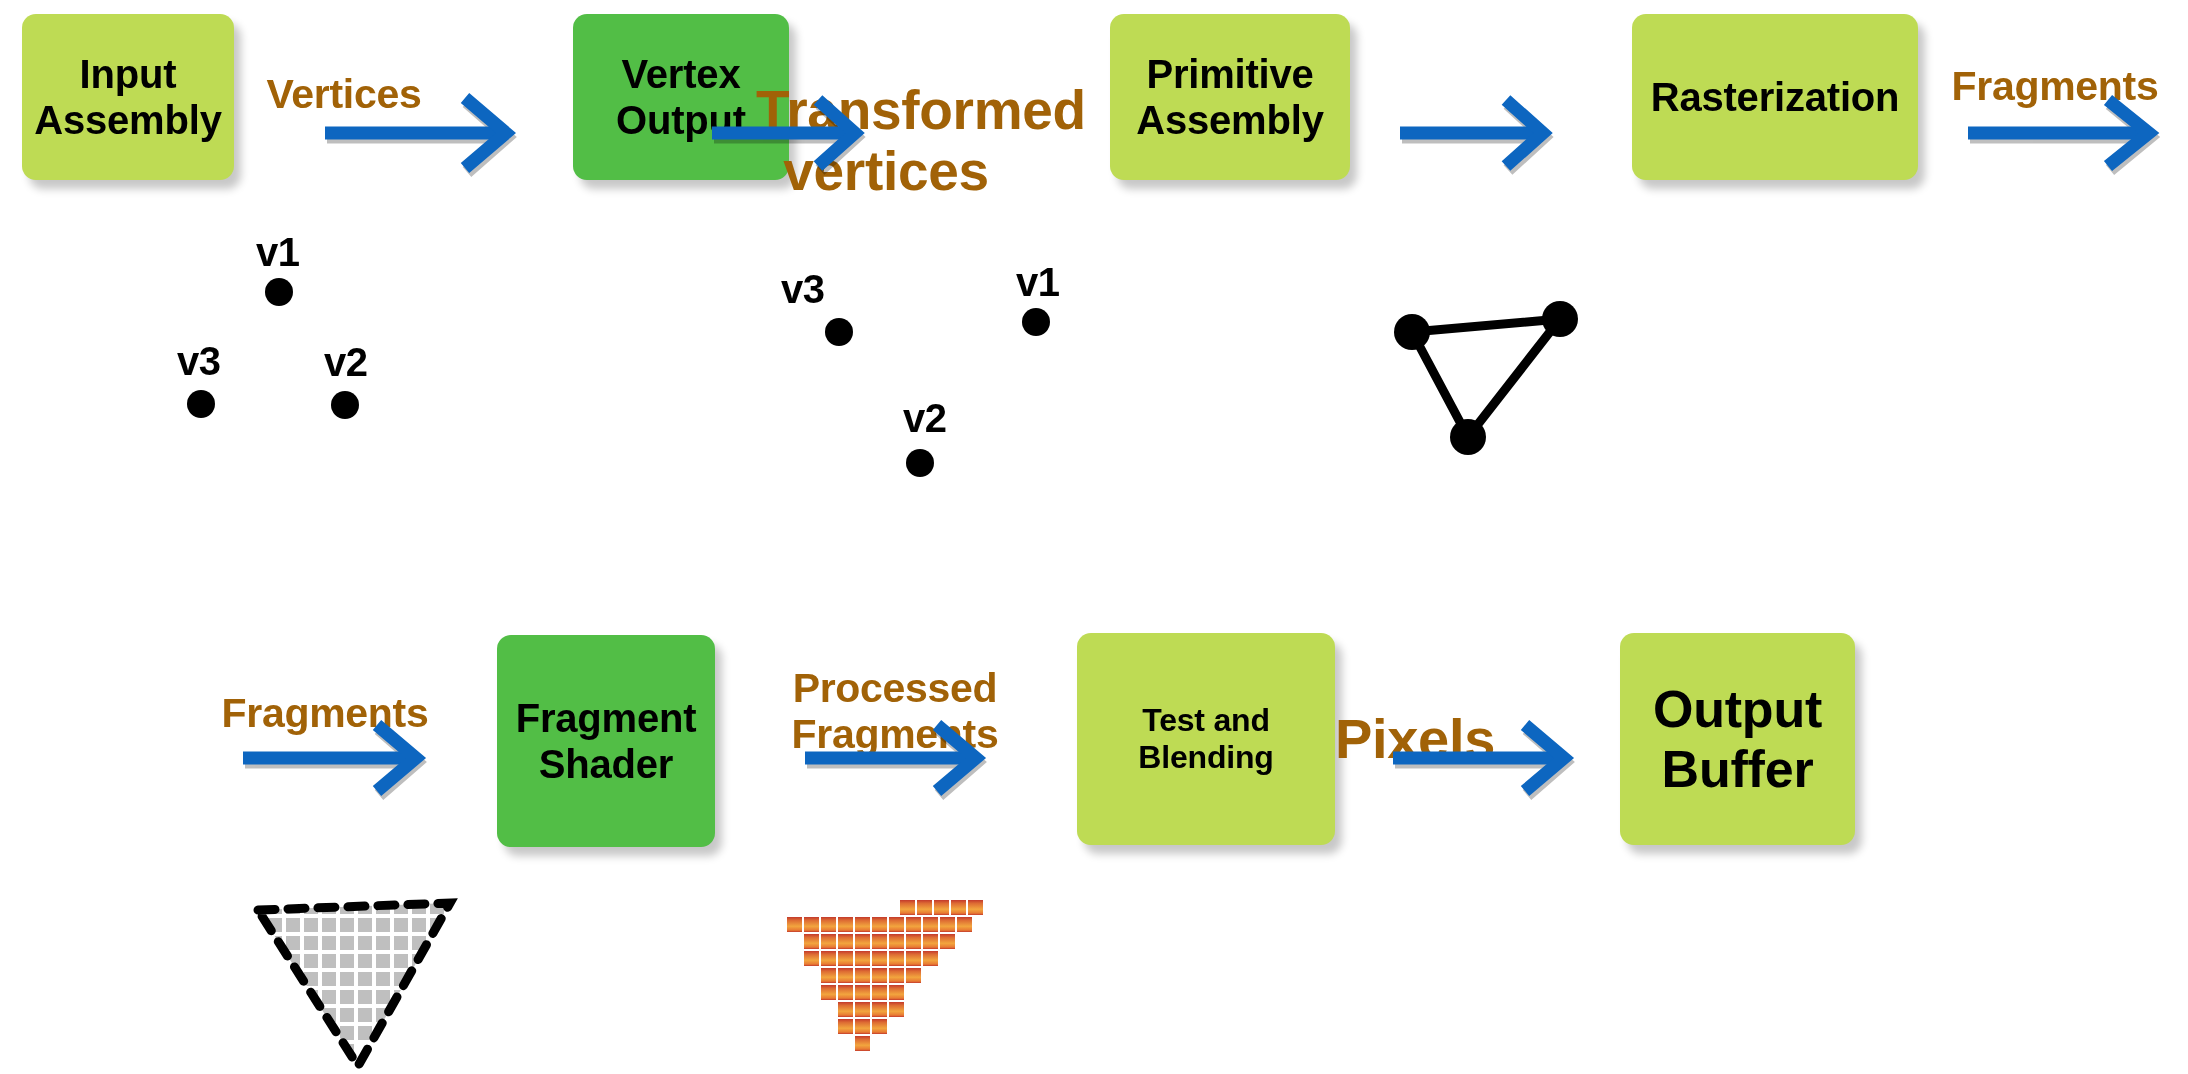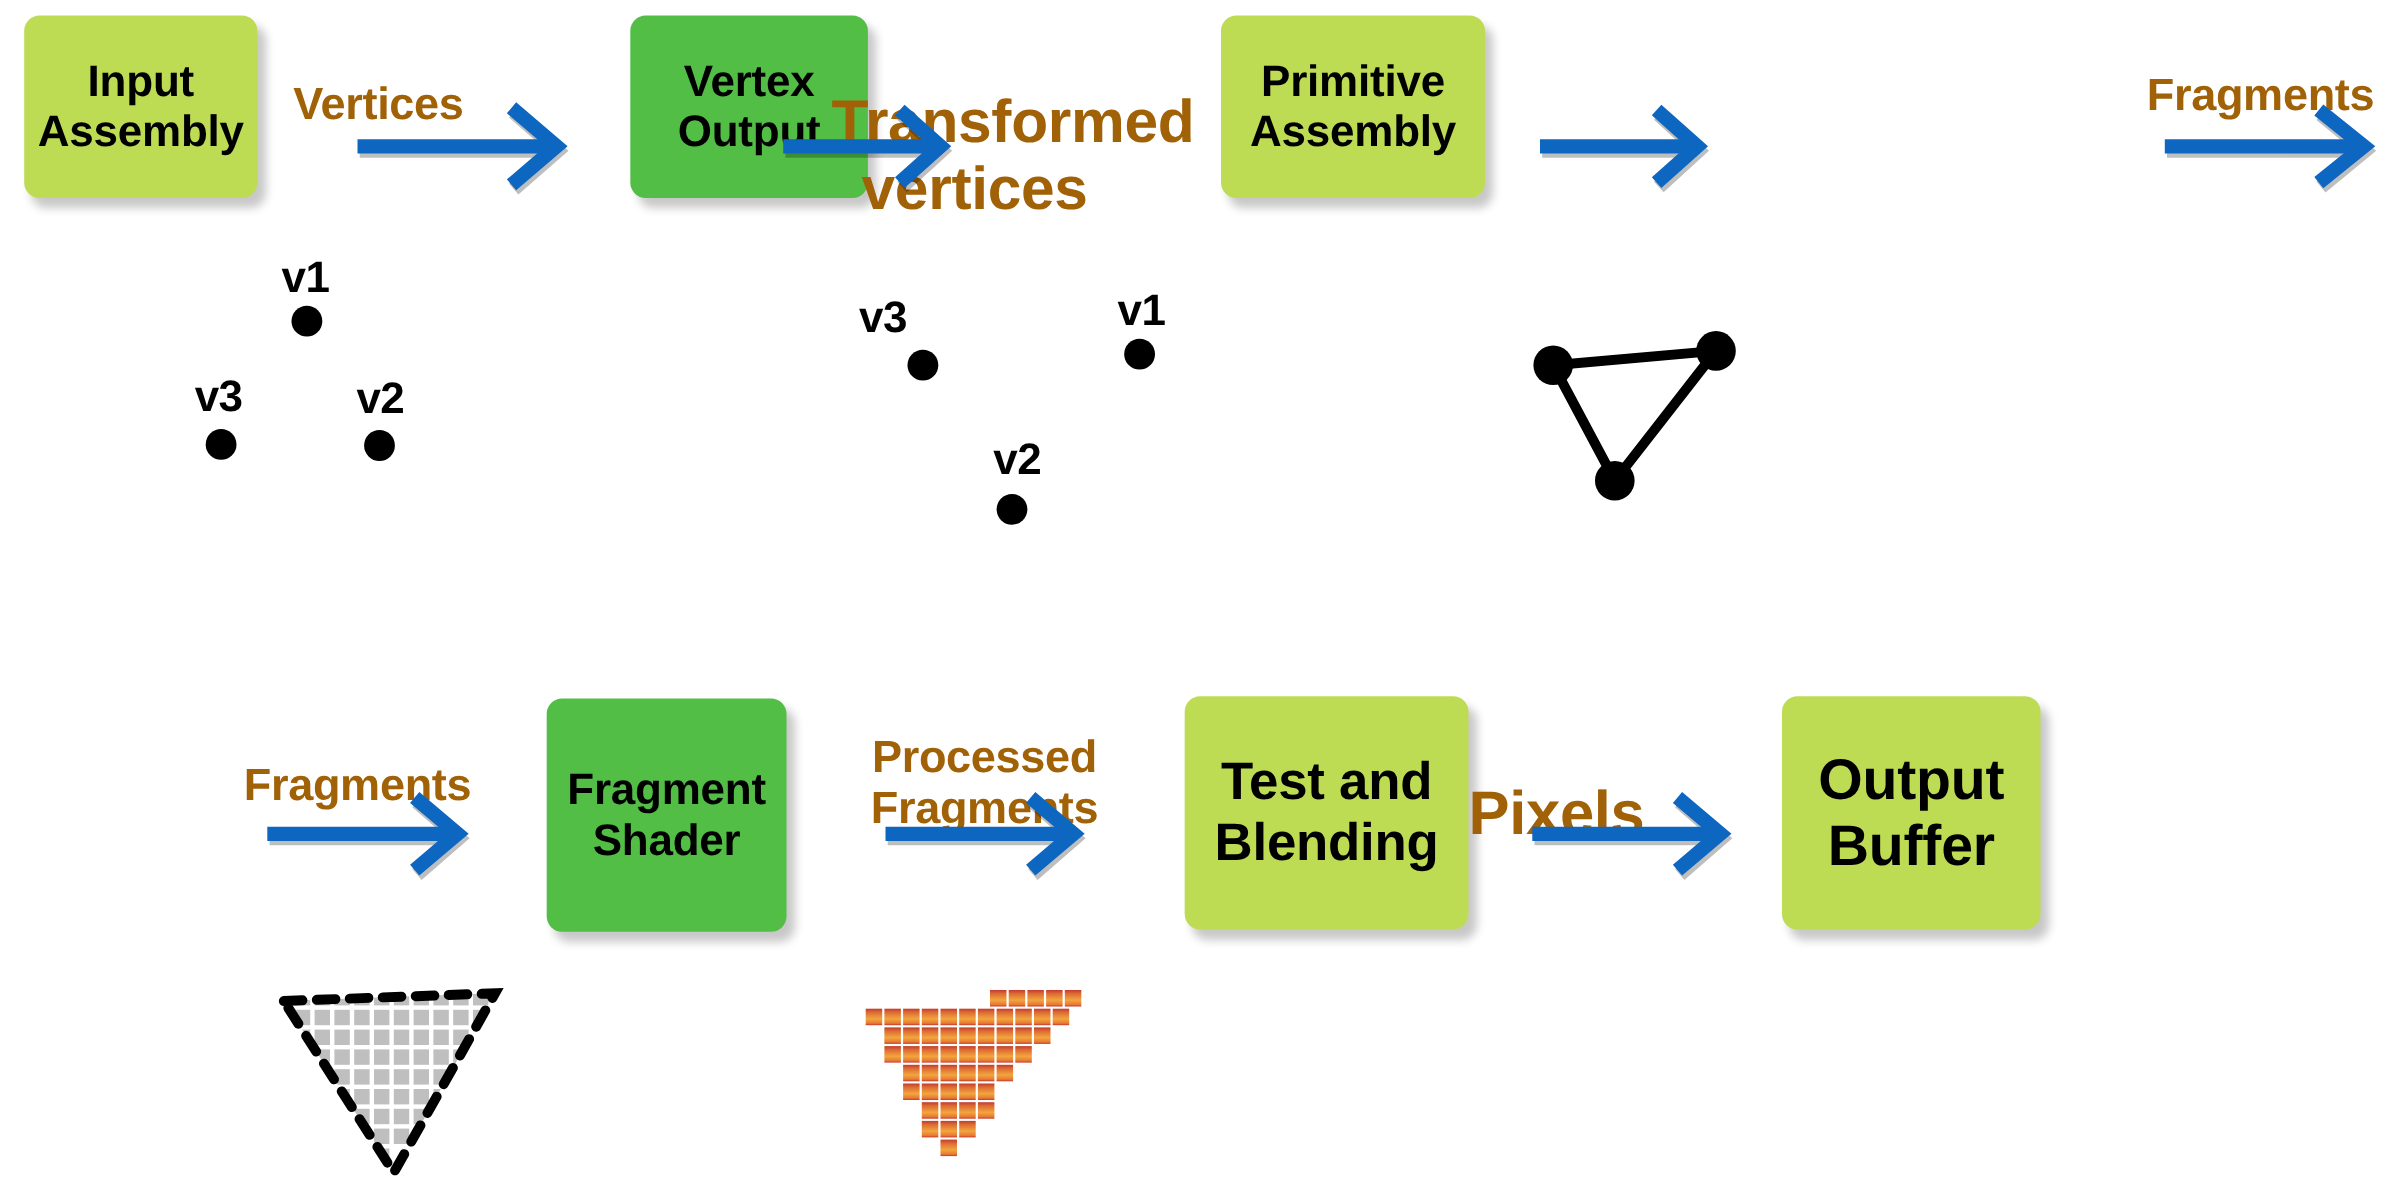--- a/index.html
+++ b/index.html
@@ -124,20 +124,23 @@
     <svg width="180" height="90" viewBox="0 0 180 90">
       <g transform="translate(2,2)" opacity="0.25">
         <path d="M0 47 L140 47" stroke="#000000" stroke-width="13" fill="none"></path>
         <path d="M106 14 L142 47 L106 80" stroke="#000000" stroke-width="13" fill="none"></path>
       </g>
       <path d="M0 45 L142 45" stroke="#0d66c0" stroke-width="13" fill="none"></path>
       <path d="M106 12 L143 45 L106 78" stroke="#0d66c0" stroke-width="13" fill="none"></path>
     </svg>
   </div>
 
+  <div class="node" style="left:1632px;top:14px;width:286px;height:166px;background:#bedb54;font-size:40px;">
+    <span>Rasterization</span>
+  </div>
 
   <div class="elabel" style="left:1930px;top:18px;width:250px;font-size:41px;">
     <span>Fragments</span>
   </div>
 
   <div class="arrow" style="left:1968px;top:88px;">
     <svg width="215" height="90" viewBox="0 0 215 90">
       <g transform="translate(2,2)" opacity="0.25">
         <path d="M0 47 L178 47" stroke="#000000" stroke-width="13" fill="none"></path>
         <path d="M140 14 L180 47 L140 80" stroke="#000000" stroke-width="13" fill="none"></path>
@@ -219,21 +222,21 @@
     <svg width="205" height="90" viewBox="0 0 205 90">
       <g transform="translate(2,2)" opacity="0.25">
         <path d="M0 47 L168 47" stroke="#000000" stroke-width="13" fill="none"></path>
         <path d="M132 14 L170 47 L132 80" stroke="#000000" stroke-width="13" fill="none"></path>
       </g>
       <path d="M0 45 L170 45" stroke="#0d66c0" stroke-width="13" fill="none"></path>
       <path d="M132 12 L171 45 L132 78" stroke="#0d66c0" stroke-width="13" fill="none"></path>
     </svg>
   </div>
 
-  <div class="node" style="left:1077px;top:633px;width:258px;height:212px;background:#bedb54;font-size:48px;">
+  <div class="node" style="left:1077px;top:633px;width:258px;height:212px;background:#bedb54;font-size:32px;">
     <span>Test and
 Blending</span>
   </div>
 
   <div class="elabel" style="left:1300px;top:645px;width:230px;font-size:56px;">
     <span>Pixels</span>
   </div>
 
   <div class="arrow" style="left:1393px;top:713px;">
     <svg width="205" height="90" viewBox="0 0 205 90">

